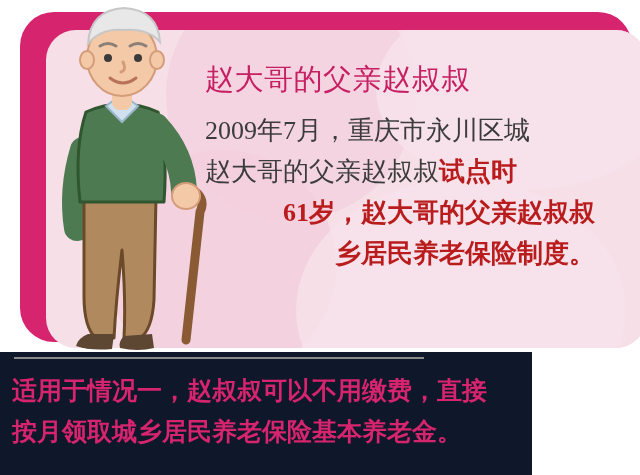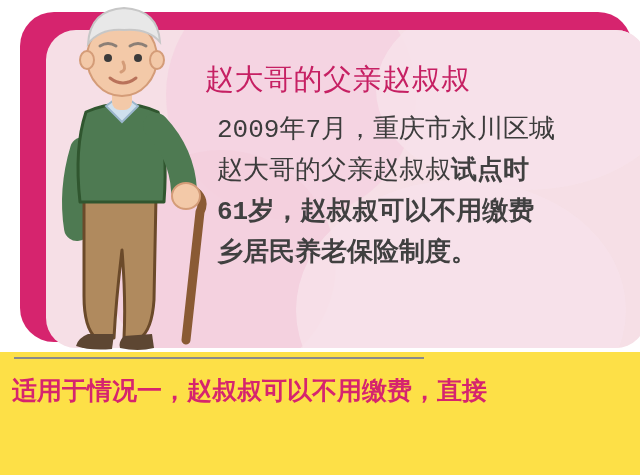--- a/index.html
+++ b/index.html
@@ -79,46 +79,47 @@
     color: #c62063;
     letter-spacing: .5px;
     line-height: 34px;
     margin: 0 0 14px 0;
     font-family: "Liberation Sans", sans-serif;
   }
   .card-body {
     font-size: 26px;
     line-height: 41px;
     color: #3c3c3c;
-    margin: 12px;
-    font-family: Liberation Mono, monospace;
+    margin: 0;
+    font-family: Liberation Serif, serif;
   }
   .card-body .em {
     font-weight: bold;
-    color: #404040;
+    color: #b91c1c;
+    text-align: right;
   }
 
   
   .figure {
     position: absolute;
     left: 28px;
     top: 0px;
     width: 190px;
     height: 352px;
   }
   .fig-svg { display:block; }
 
   
   .bottom {
     position: absolute;
     left: 0;
     top: 352px;
-    width: 640px;
+    width: 532px;
     height: 123px;
-    background: #fde047;
+    background: #0f172a;
   }
   .divider {
     position: absolute;
     left: 14px;
     top: 5px;
     width: 410px;
     height: 2px;
     background: #8a8a8a;
   }
   .bottom-text {
@@ -191,26 +192,27 @@
 
         <path d="M82 78 q13 10 26 0" stroke="#b9725a" stroke-width="3" fill="none" stroke-linecap="round"></path>
       </svg>
     </div>
 
     <div class="card-text">
       <div class="card-title">赵大哥的父亲赵叔叔</div>
       <div class="card-body">
         <div>2009年7月，重庆市永川区城</div>
         <div><span>赵大哥的父亲赵叔叔</span><span class="em">试点时</span></div>
-        <div class="em">61岁，赵叔叔可以不用缴费</div>
+        <div class="em">61岁，赵大哥的父亲赵叔叔</div>
         <div class="em">乡居民养老保险制度。</div>
       </div>
     </div>
   </div>
 
   <div class="bottom">
     <div class="divider"></div>
     <div class="bottom-text">
       <div>适用于情况一，赵叔叔可以不用缴费，直接</div>
+      <div>按月领取城乡居民养老保险基本养老金。</div>
     </div>
   </div>
 
 </div>
 
 </body></html>

